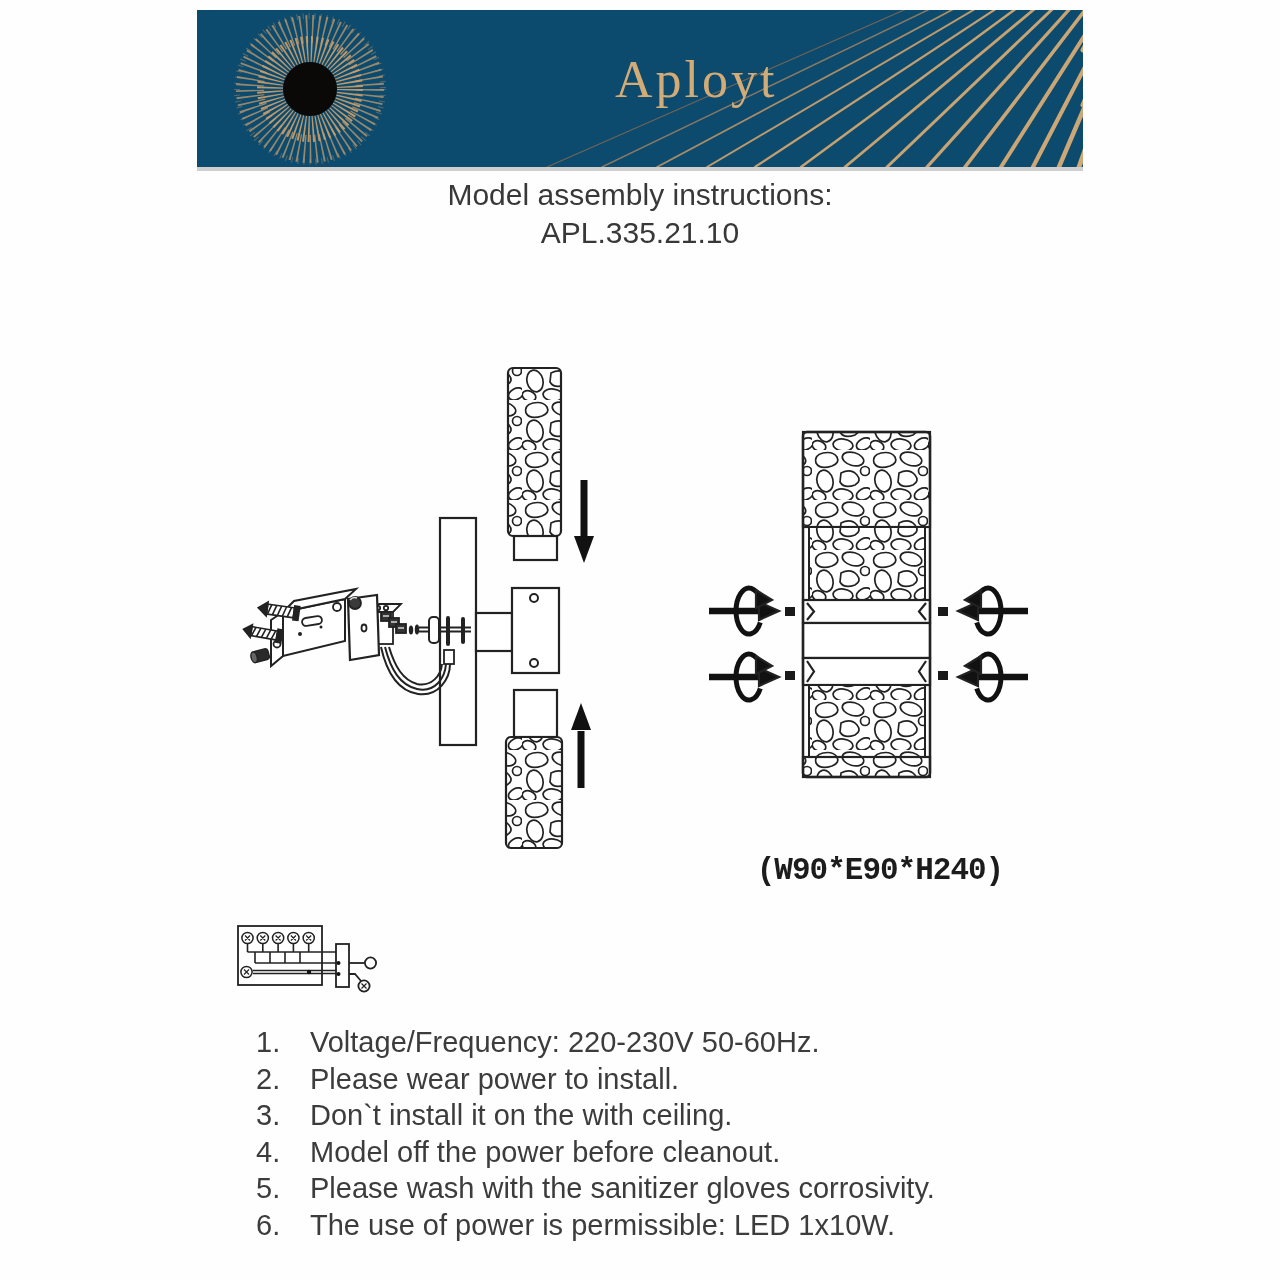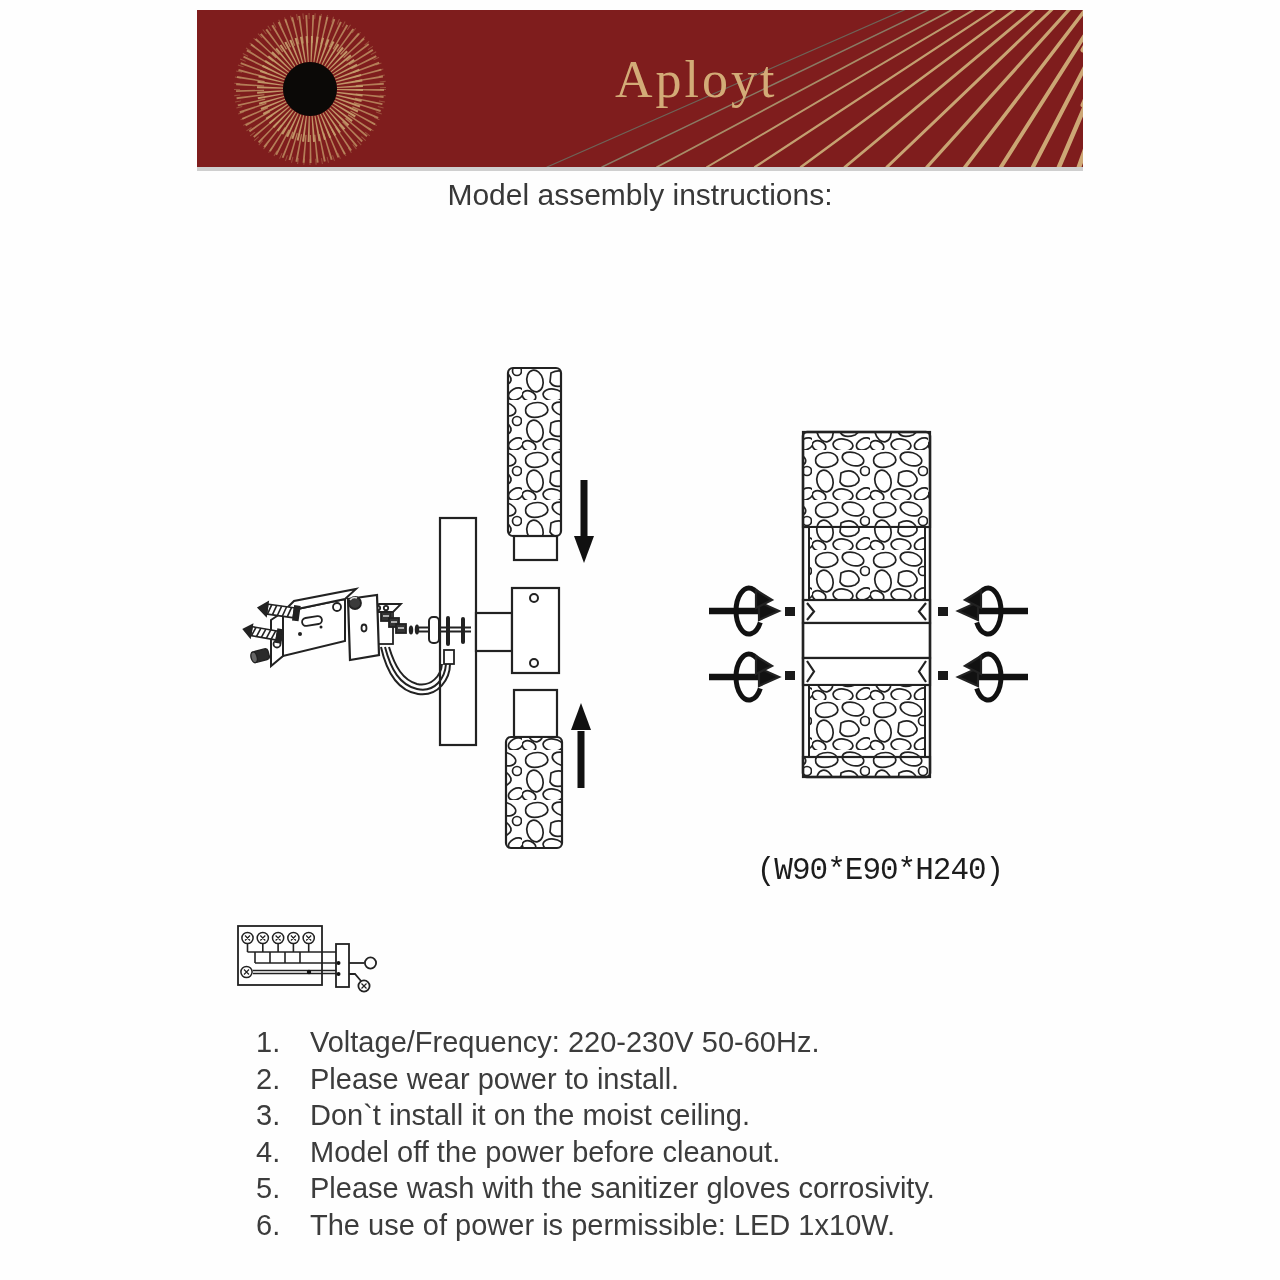--- a/index.html
+++ b/index.html
@@ -1,32 +1,32 @@
 <!DOCTYPE html>
 <html><head>
 <meta charset="utf-8">
 <style>
   html,body{margin:0;padding:0;background:#ffffff;}
   .page{position:relative;width:1280px;height:1280px;background:#fefefe;overflow:hidden;
         font-family:"Liberation Sans",sans-serif;color:#3a3a3a;}
   
-  .banner{position:absolute;left:197px;top:10px;width:886px;height:157px;background:#7f1d1d;
+  .banner{position:absolute;left:197px;top:10px;width:886px;height:157px;background:#0c4a6e;
           box-shadow:0 4px 0 rgba(150,150,150,.45);overflow:hidden;}
   .banner-art{position:absolute;left:0;top:0;width:886px;height:157px;}
   .brand{position:absolute;left:418px;top:42px;font-family:"Liberation Serif",serif;
          font-size:52px;line-height:56px;color:#d3ab77;letter-spacing:3px;font-weight:400;}
   
   .header-text{position:absolute;left:0;top:176px;width:1280px;text-align:center;
                font-size:30px;line-height:38px;color:#383838;}
   
   .diag-left{position:absolute;left:235px;top:350px;width:420px;height:515px;}
   .diag-right{position:absolute;left:700px;top:420px;width:345px;height:375px;}
   .diag-wiring{position:absolute;left:228px;top:918px;width:165px;height:82px;}
   .dims{position:absolute;left:700px;top:853px;width:360px;text-align:center;
-        font-family:"Liberation Mono",monospace;font-weight:normal;font-size:31px;
+        font-family:"Liberation Mono",monospace;font-weight:bold;font-size:31px;
         letter-spacing:-1px;color:#1c1c1c;}
   
   .inst-list{position:absolute;left:256px;top:1024px;width:840px;}
   .inst-row{display:flex;align-items:flex-start;font-size:29px;line-height:36.5px;color:#3c3c3c;}
   .inst-row .num{flex:0 0 54px;}
   .inst-row .txt{flex:1;}
 </style>
 </head>
 <body>
 
@@ -59,20 +59,21 @@
         <line x1="980" y1="-120" x2="882" y2="157" stroke="#cfa976" stroke-width="4.8"></line>
         <line x1="980" y1="-120" x2="886" y2="95" stroke="#cfa976" stroke-width="5"></line>
         <line x1="980" y1="-120" x2="886" y2="40" stroke="#cfa976" stroke-width="5"></line>
       </g>
     </svg>
     <div class="brand">Aployt</div>
   </div>
 
   <div class="header-text">
     <div>Model assembly instructions:</div>
+    <div>APL.335.21.10</div>
   </div>
 
   <svg class="diag-left" viewBox="235 350 420 515">
     <defs>
       <pattern id="pebA" width="58" height="50" patternUnits="userSpaceOnUse">
         <rect width="58" height="50" fill="#fff"></rect>
         <g fill="#fff" stroke="#222" stroke-width="1.7">
           <path d="M4,13 Q2,5 11,3 Q21,1 25,7 Q28,13 20,16 Q8,20 4,13 Z"></path>
           <ellipse cx="41" cy="9" rx="11" ry="6.5" transform="rotate(16 41 9)"></ellipse>
           <ellipse cx="13" cy="31" rx="8" ry="11" transform="rotate(-14 13 31)"></ellipse>
@@ -299,21 +300,21 @@
     <div class="inst-row">
       <span class="num">1.</span>
       <span class="txt">Voltage/Frequency: 220-230V 50-60Hz.</span>
     </div>
     <div class="inst-row">
       <span class="num">2.</span>
       <span class="txt">Please wear power to install.</span>
     </div>
     <div class="inst-row">
       <span class="num">3.</span>
-      <span class="txt">Don`t install it on the moist ceiling.</span>
+      <span class="txt">Don`t install it on the with ceiling.</span>
     </div>
     <div class="inst-row">
       <span class="num">4.</span>
       <span class="txt">Model off the power before cleanout.</span>
     </div>
     <div class="inst-row">
       <span class="num">5.</span>
       <span class="txt">Please wash with the sanitizer gloves corrosivity.</span>
     </div>
     <div class="inst-row">

